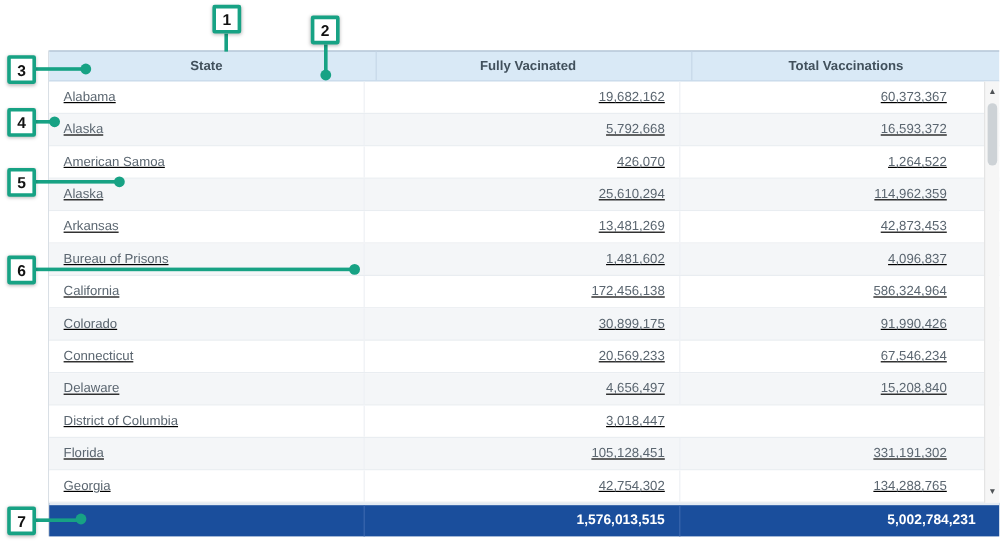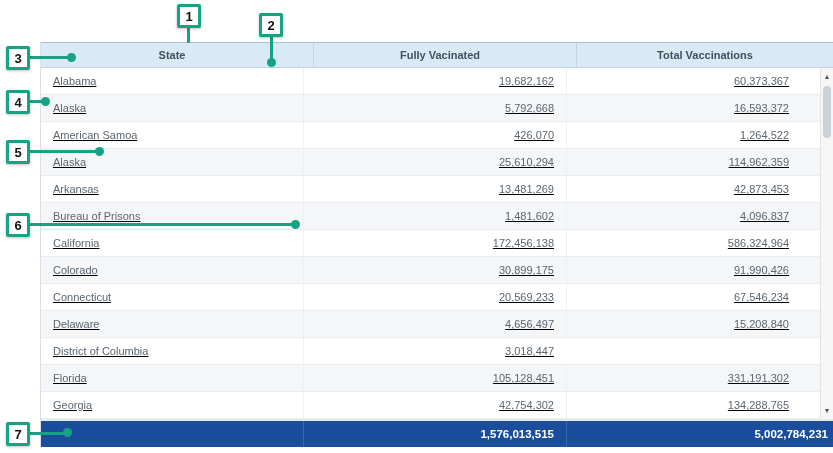--- a/index.html
+++ b/index.html
@@ -66,21 +66,21 @@
 
   .tfoot {
     display: grid;
     grid-template-columns: 262px 263px 1fr;
     height: 28px;
     background: #1a4e9c;
     border-top: 2px solid #e4ebf3;
   }
   .tfoot .td { color: #ffffff; font-weight: bold; font-size: 11.5px; }
   .tfoot .td + .td { border-left: 1px solid #3a67ad; }
-  .tfoot .col-total.num { padding-right: 5px; }
+  .tfoot .col-total.num { padding-right: 20px; }
 
   
   .scrollbar {
     position: absolute;
     top: 26px;
     right: 0;
     width: 13px;
     height: 351px;
     background: #f6f6f6;
     border-left: 1px solid #e4e4e4;

